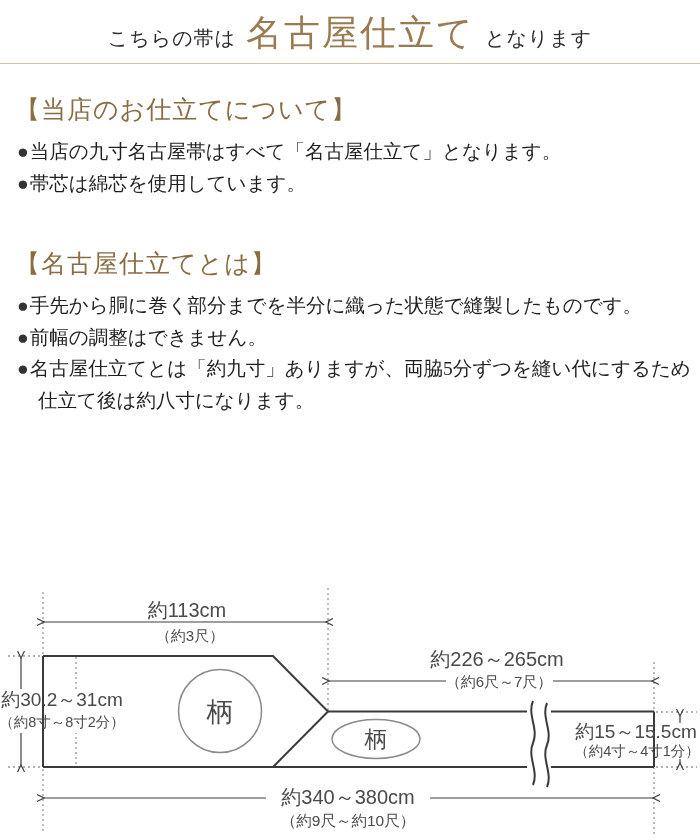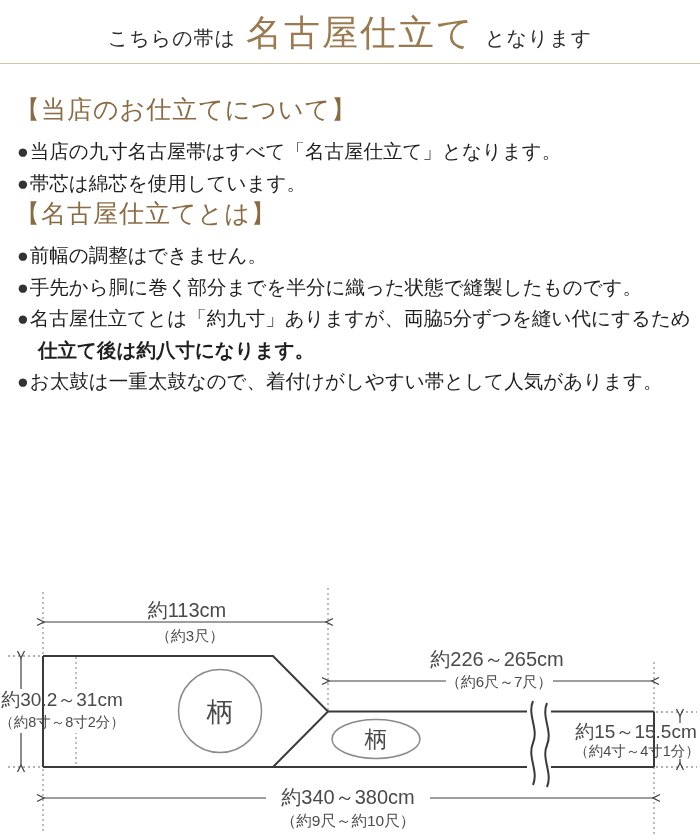--- a/index.html
+++ b/index.html
@@ -16,25 +16,25 @@
   }
   .header-inner { display:inline-block; margin-top:10px; line-height:46px; }
   .title-small { font-size:20px; color:#2b2b2b; letter-spacing:1px; }
   .title-big   { font-size:36px; color:#9a7a4e; letter-spacing:2px; margin:0 6px; }
   
   .section-heading {
     margin:0 0 0 15px; font-size:25px; line-height:29px;
     color:#8a6c44; font-weight:normal; letter-spacing:1px;
   }
   .s1 { margin-top:31px; }
-  .s2 { }
+  .s2 { margin-top:50px; }
   .bullets { margin:12px 0 0 17px; }
   .bullet-line { font-size:19.5px; line-height:31.5px; white-space:nowrap; }
   .bullet-mark { color:#333333; margin-right:1px; }
-  .continuation { padding-left:21px;font-weight:bold; }
+  .continuation { padding-left:21px; }
   
   .diagram { position:absolute; left:0; top:558px; }
   .diagram text {
     font-family:"Liberation Sans","DejaVu Sans",sans-serif;
     fill:#4a4a4a;
   }
   .shape  { stroke:#3a3a3a; stroke-width:2; fill:none; }
   .dim    { stroke:#3e3e3e; stroke-width:1.2; fill:none; }
   .dotted { stroke:#999999; stroke-width:1.3; fill:none; stroke-dasharray:2 3; }
   .motif  { stroke:#8a8a8a; stroke-width:1.5; fill:none; }
@@ -54,25 +54,24 @@
   </div>
 
   <h2 class="section-heading s1">【当店のお仕立てについて】</h2>
   <div class="bullets">
     <div class="bullet-line"><span class="bullet-mark">●</span><span>当店の九寸名古屋帯はすべて「名古屋仕立て」となります。</span></div>
     <div class="bullet-line"><span class="bullet-mark">●</span><span>帯芯は綿芯を使用しています。</span></div>
   </div>
 
   <h2 class="section-heading s2">【名古屋仕立てとは】</h2>
   <div class="bullets">
+    <div class="bullet-line"><span class="bullet-mark">●</span><span>手先から胴に巻く部分までを半分に織った状態で縫製したものです。</span></div>
     <div class="bullet-line"><span class="bullet-mark">●</span><span>前幅の調整はできません。</span></div>
-    <div class="bullet-line"><span class="bullet-mark">●</span><span>手先から胴に巻く部分までを半分に織った状態で縫製したものです。</span></div>
     <div class="bullet-line"><span class="bullet-mark">●</span><span>名古屋仕立てとは「約九寸」ありますが、両脇5分ずつを縫い代にするため</span></div>
     <div class="bullet-line continuation"><span>仕立て後は約八寸になります。</span></div>
-    <div class="bullet-line"><span class="bullet-mark">●</span><span>お太鼓は一重太鼓なので、着付けがしやすい帯として人気があります。</span></div>
   </div>
 
   <svg class="diagram" width="700" height="282" viewBox="0 0 700 282" xmlns="http://www.w3.org/2000/svg">
     <defs>
       <marker id="arr" viewBox="0 0 10 10" refX="1.5" refY="5" markerWidth="10" markerHeight="10" orient="auto-start-reverse" markerUnits="userSpaceOnUse">
         <path d="M8.5,1.5 L1.5,5 L8.5,8.5" fill="none" stroke="#3e3e3e" stroke-width="1.2"></path>
       </marker>
     </defs>
 
     <path class="dotted" d="M43,34 V96"></path>

